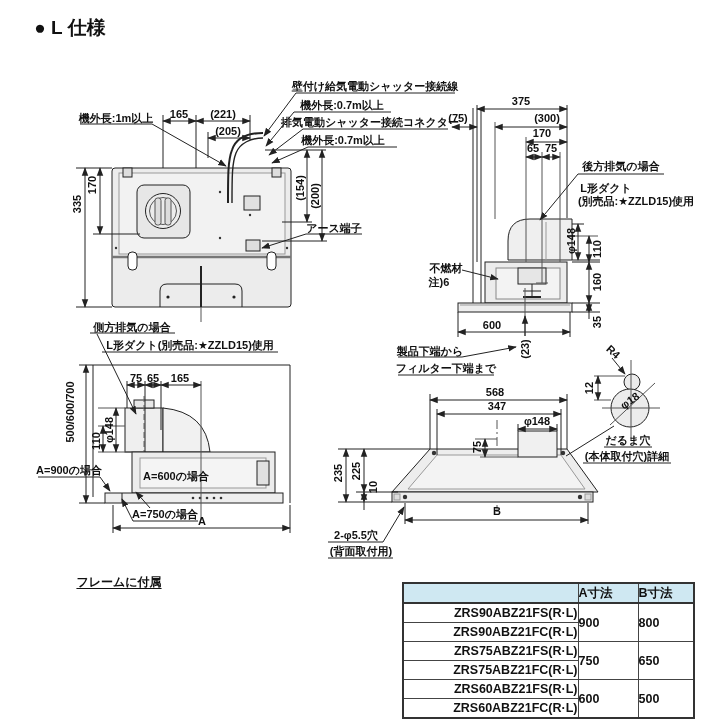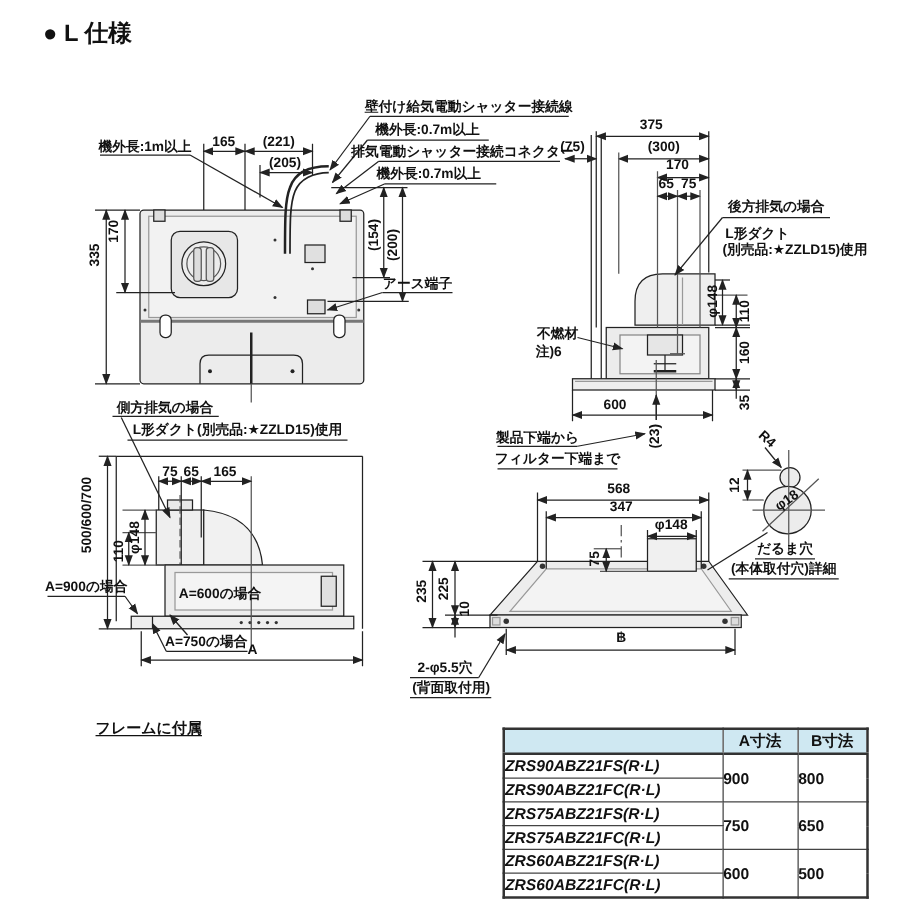--- a/index.html
+++ b/index.html
@@ -11,22 +11,22 @@
   .r90{transform:translate(-50%,-50%) rotate(-90deg);}
   .r42{transform:translate(-50%,-50%) rotate(42deg);}
   .rm35{transform:translate(-50%,-50%) rotate(-35deg);}
   .big{font-size:19px;font-weight:bold;}
   .model{font-size:17px;font-weight:600;letter-spacing:.2px;}
   .note{font-size:12px;text-decoration:underline;text-underline-offset:2px;}
   table.spec{position:absolute;left:402px;top:582px;border-collapse:collapse;
              border:2px solid #333;table-layout:fixed;width:291px;}
   table.spec td,table.spec th{border:1px solid #444;height:18px;padding:0;
              font-size:12.5px;font-weight:bold;overflow:hidden;}
-  table.spec th{background:var(--thead-bg,#cfe8f2);text-align:center;border-bottom:2px solid #333;}
-  td.mdl{text-align:left;padding-left:7px;width:175px;font-style:italic;}
+  table.spec th{background:var(--thead-bg,#cfe8f2);text-align:left;border-bottom:2px solid #333;}
+  td.mdl{text-align:right;padding-left:7px;width:175px;}
   td.val{text-align:left;font-size:14px;width:58px;}
 </style>
 </head>
 <body>
 
 <div id="stage">
 
   <svg id="art" width="720" height="720" viewBox="0 0 720 720">
     <defs>
       <marker id="ar" viewBox="0 0 10 10" refX="8.6" refY="5" markerWidth="9" markerHeight="9" orient="auto-start-reverse">
@@ -268,21 +268,21 @@
   <span class="lbl" style="left:223px;top:114px">(221)</span>
   <span class="lbl" style="left:228px;top:131px">(205)</span>
   <span class="lbl r90" style="left:92px;top:185px">170</span>
   <span class="lbl r90" style="left:77px;top:204px">335</span>
   <span class="lbl r90" style="left:300px;top:188px">(154)</span>
   <span class="lbl r90" style="left:315px;top:196px">(200)</span>
   <span class="lbl" style="left:334px;top:228px">アース端子</span>
 
   <span class="lbl" style="left:521px;top:101px">375</span>
   <span class="lbl" style="left:458px;top:118px">(75)</span>
-  <span class="lbl" style="left:531px;top:118px">(300)</span>
+  <span class="lbl" style="left:547px;top:118px">(300)</span>
   <span class="lbl" style="left:542px;top:133px">170</span>
   <span class="lbl" style="left:533px;top:148px">65</span>
   <span class="lbl" style="left:551px;top:148px">75</span>
   <span class="lbl" style="left:621px;top:166px">後方排気の場合</span>
   <span class="lbl" style="left:606px;top:188px">L形ダクト</span>
   <span class="lbl" style="left:636px;top:201px">(別売品:★ZZLD15)使用</span>
   <span class="lbl r90" style="left:571px;top:241px">φ148</span>
   <span class="lbl r90" style="left:597px;top:249px">110</span>
   <span class="lbl r90" style="left:597px;top:282px">160</span>
   <span class="lbl r90" style="left:597px;top:322px">35</span>

